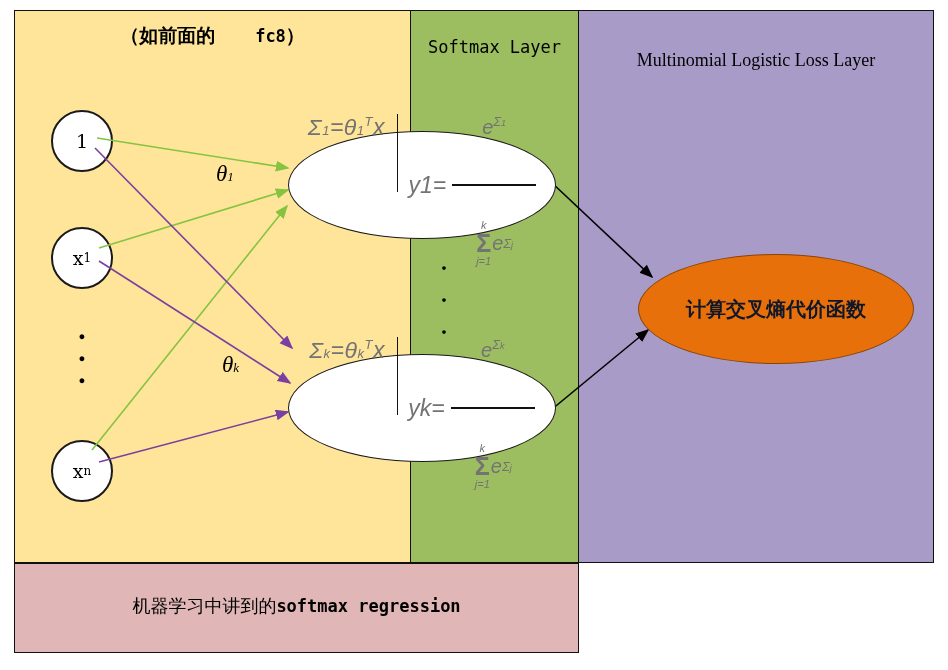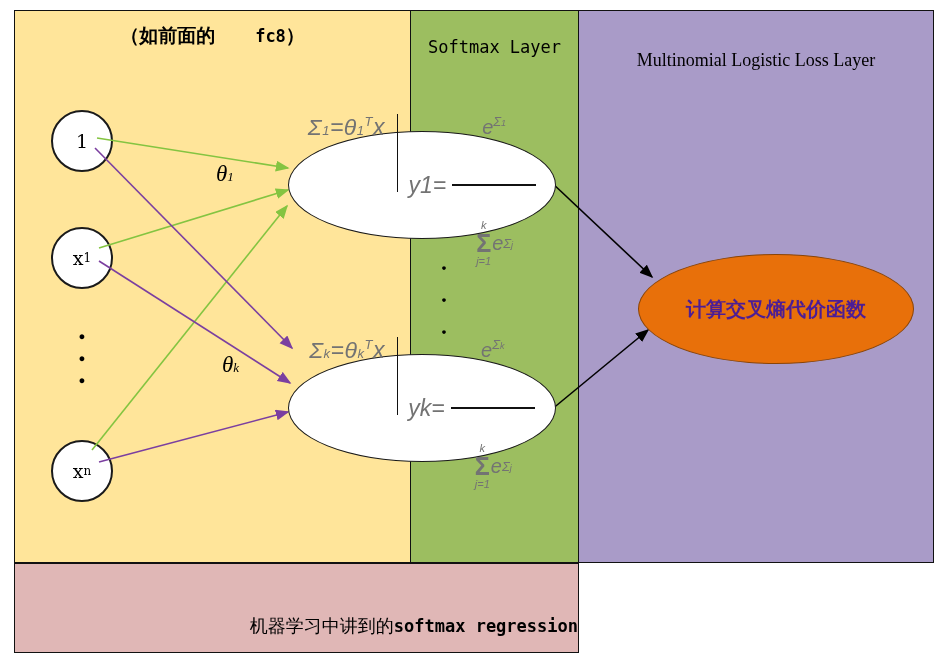--- a/index.html
+++ b/index.html
@@ -63,25 +63,24 @@
   #title-loss {
     top: 38px;
     font-size: 18px;
     font-family: Liberation Serif, serif;
     padding: 0 18px;
   }
   #note-text {
     position: absolute;
     left: 0; right: 0;
     top: 30px;
-    text-align: right;
+    text-align: center;
     font-size: 18px;
     color: #000;
     font-family: "DejaVu Serif", "Liberation Serif", serif;
-    margin-top: 20px;
   }
   #note-text .mono-part { font-family: "DejaVu Sans Mono", monospace; font-size: 17px; font-weight: bold;}
 
   
   .node {
     position: absolute;
     box-sizing: border-box;
     width: 62px; height: 62px;
     border-radius: 50%;
     background: #ffffff;
@@ -143,21 +142,21 @@
   #ell-bottom { left: 288px; top: 354px; width: 268px; height: 108px; }
   #ell-loss {
     left: 638px; top: 254px; width: 276px; height: 110px;
     background: #E8700A;
     border: 1.6px solid #8a4406;
   }
   #loss-label {
     font-family: "DejaVu Serif", "Liberation Serif", serif;
     font-size: 20px;
     font-weight: bold;
-    color: #4c1d95;
+    color: #0f172a;
   }
 
   
   .formula {
     display: flex;
     align-items: flex-start;
     justify-content: center;
     font-family: Liberation Sans, sans-serif;
     color: #737373;
     white-space: nowrap;

